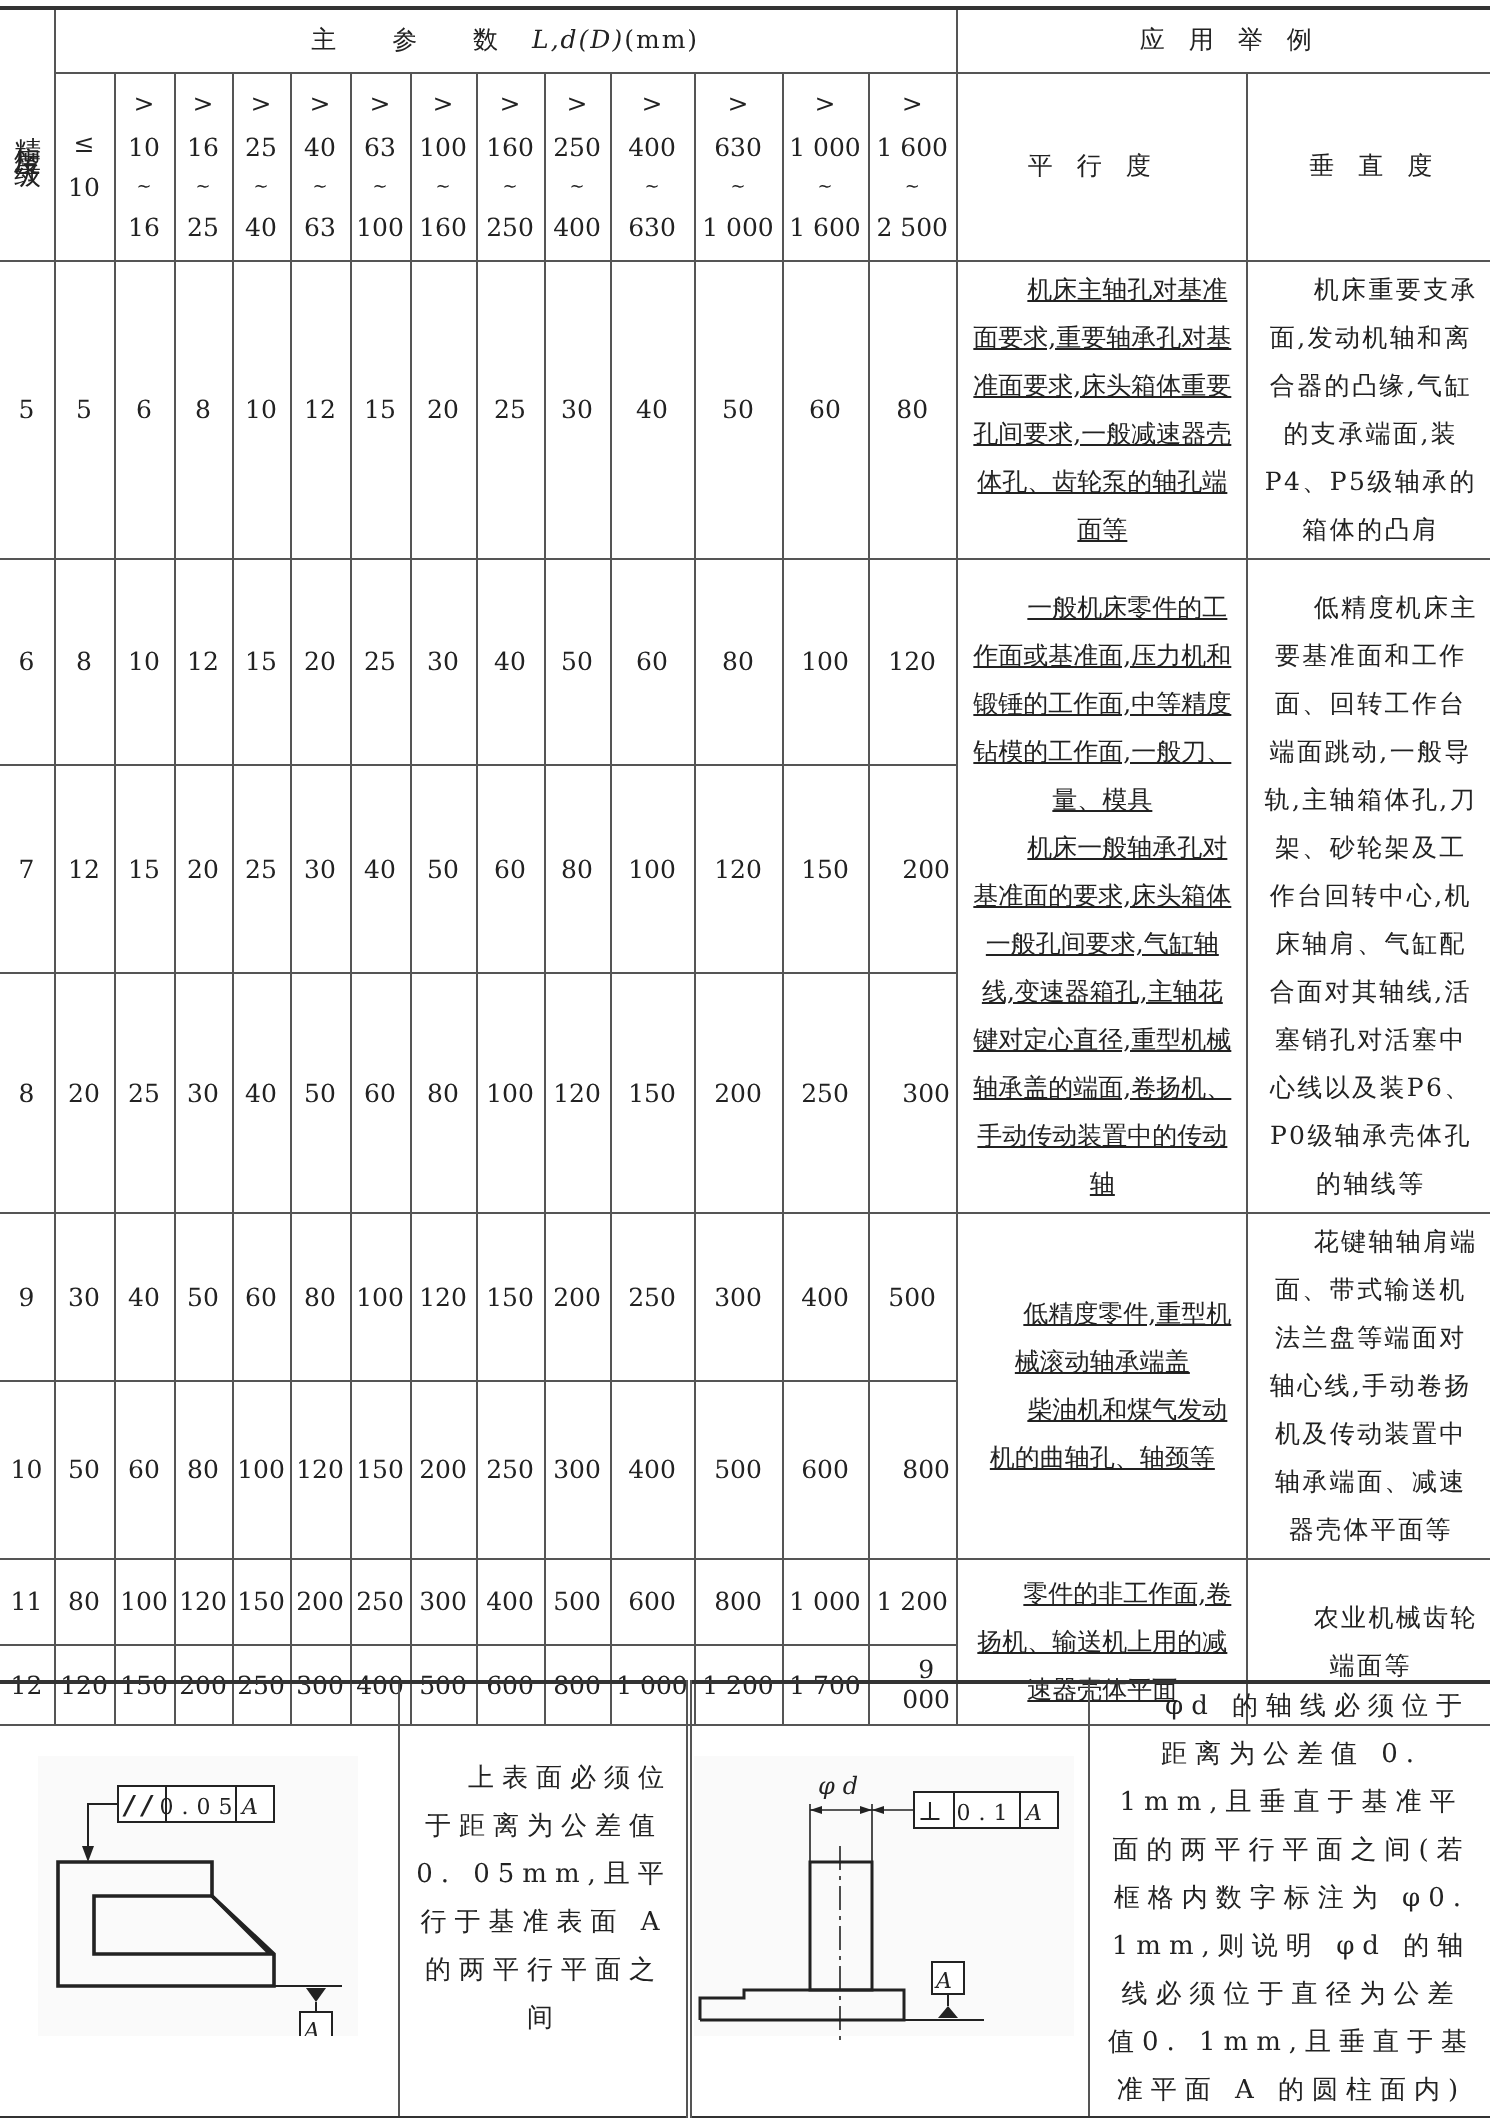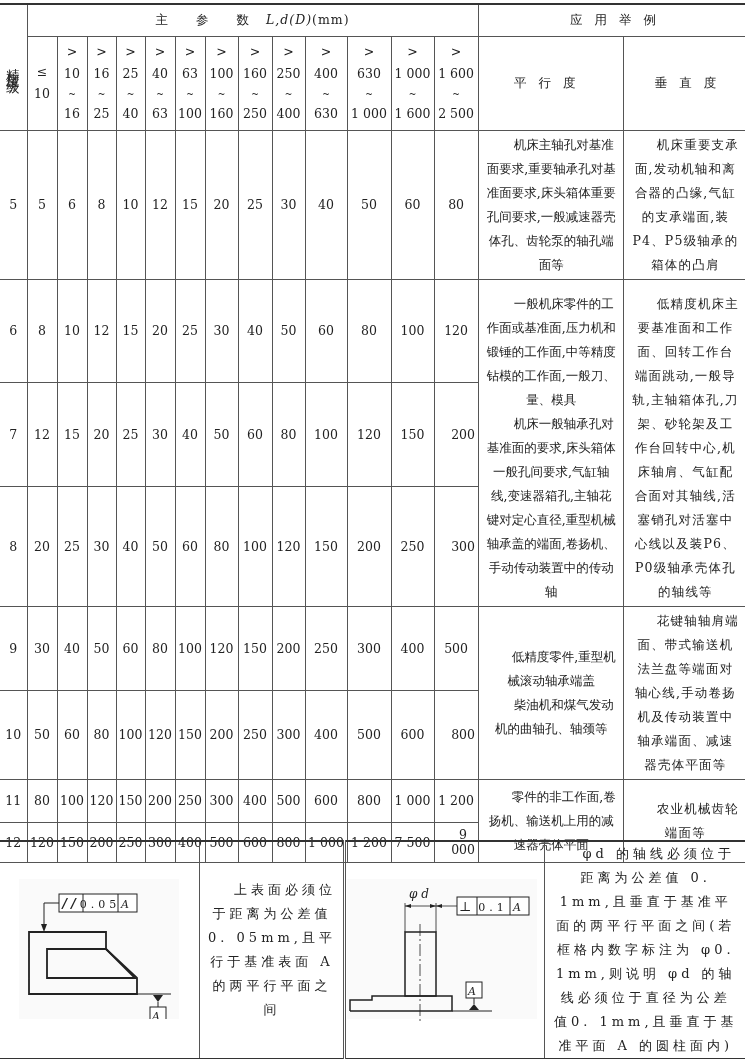--- a/index.html
+++ b/index.html
@@ -11,21 +11,21 @@
   table.main td:first-child { border-left:none; }
   table.main td:last-child { border-right:none;padding-left:14px; }
   .hdr-title { font-size:13.5px; letter-spacing:1px; }
   .hdr-title .sp { letter-spacing:12px;text-align:center; }
   .hdr-title i { }
   .grade-label { writing-mode:vertical-rl; text-orientation:upright; font-size:13.5px; line-height:14px; letter-spacing:4px; }
   .range { line-height:22px; font-size:12.5px; }
   .range .tilde { display:block; font-size:9px; line-height:18px; }
   .app-h { font-size:13.5px; letter-spacing:12px; }
   .desc { text-align:justify; font-size:13px; line-height:24px; padding:2px 6px 2px 7px !important; }
-  .desc p { margin:0; text-indent:2em; }
+  .desc p { margin:0; text-indent:2em;text-decoration:underline; }
   .desc2 { text-align:justify; font-size:13px; line-height:24px; padding:2px 6px 2px 8px !important; letter-spacing:1.2px; }
   .desc2 p { margin:0; text-indent:2em; }
   .top-align { vertical-align:top !important; padding-top:12px !important; }
 
   table.bottom { position:absolute; left:0; top:840px; width:745px; border-collapse:collapse; table-layout:fixed; }
   table.bottom td { border:1px solid #555; padding:0; font-size:13px; }
   table.bottom tr:first-child td { border-top:2px solid #333; height:27px; text-align:center; letter-spacing:4px; }
   table.bottom tr:last-child td { border-bottom:2px solid #333; height:186px; }
   table.bottom td:first-child { border-left:none; }
   table.bottom td:last-child { border-right:none; }
@@ -237,21 +237,21 @@
     <td>150</td>
     <td>200</td>
     <td>250</td>
     <td>300</td>
     <td>400</td>
     <td>500</td>
     <td>600</td>
     <td>800</td>
     <td>1 000</td>
     <td>1 200</td>
-    <td>7 500</td>
+    <td>1 700</td>
     <td>9 000</td>
   </tr>
 </tbody>
   </table>
 
 <table class="bottom">
   <colgroup>
     <col style="width:199px">
       <col style="width:145px">
       <col style="width:200px">

